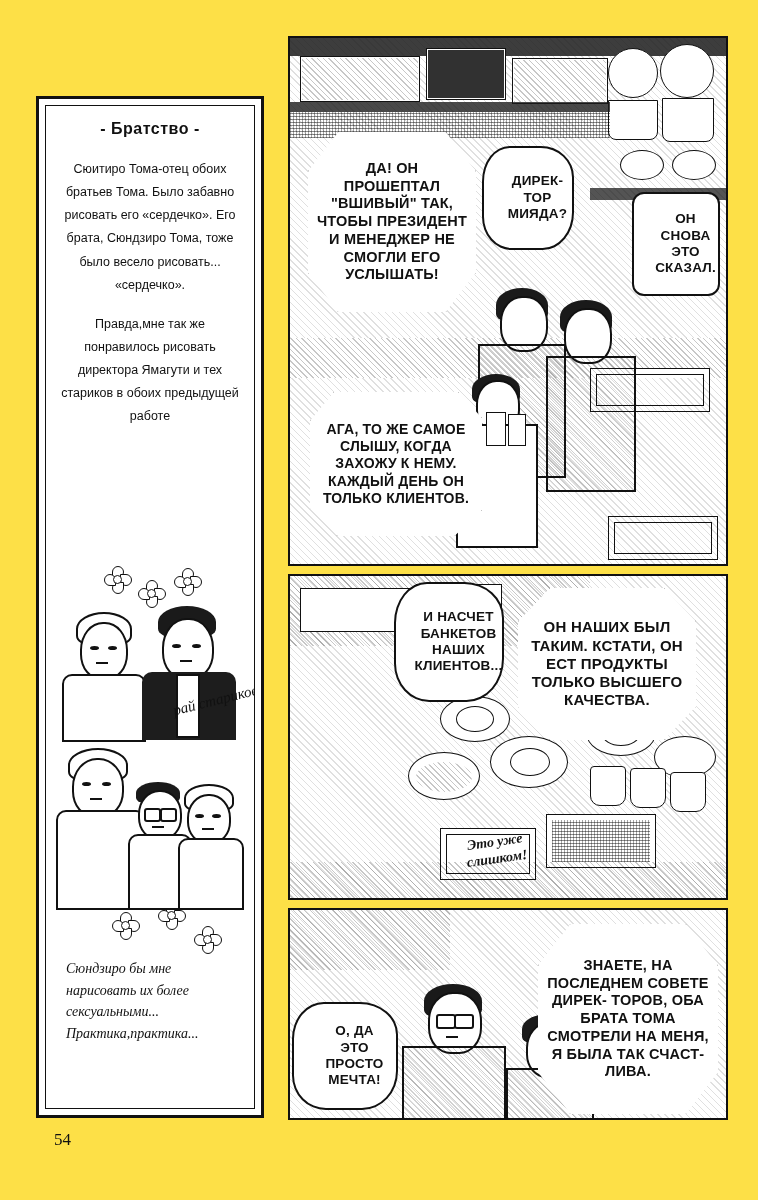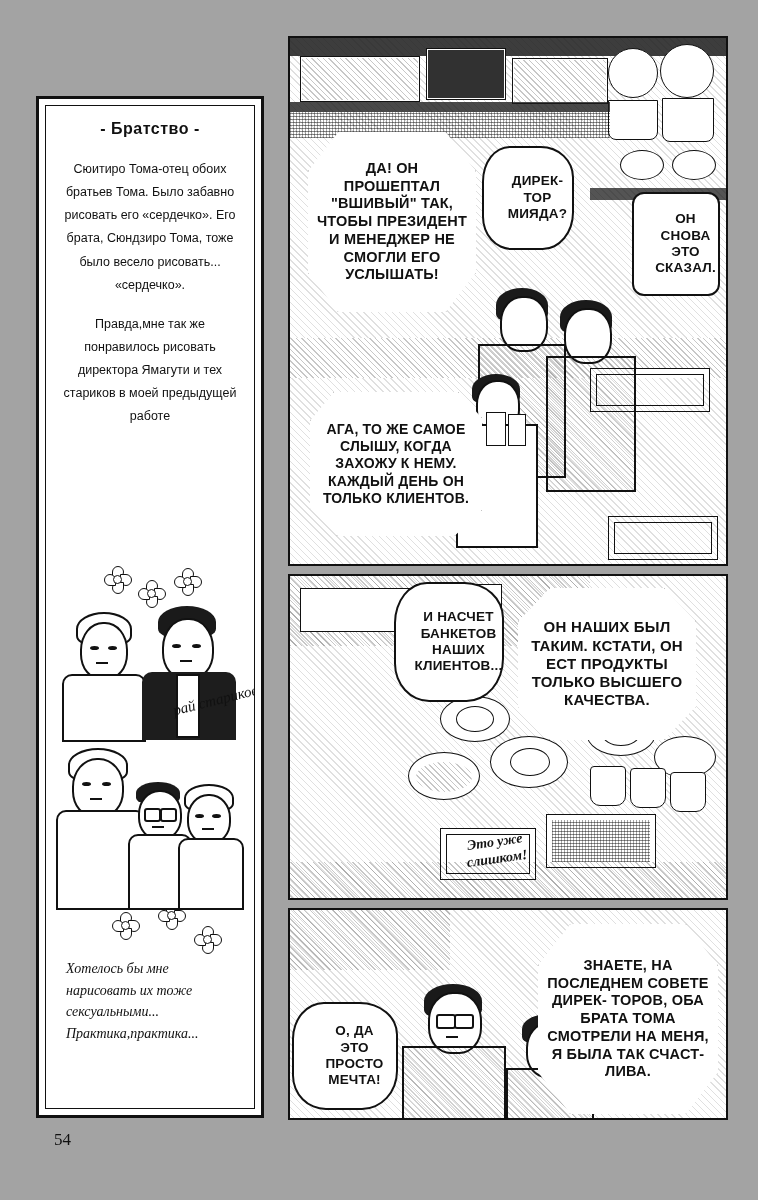--- a/index.html
+++ b/index.html
@@ -12,21 +12,21 @@
     height: 1200px;
     position: relative;
     font-family: "Liberation Sans", sans-serif;
     overflow: hidden;
   }
 
   #page {
     position: absolute;
     left: 0; top: 0;
     width: 758px; height: 1200px;
-    background: #a3a3a3;
+    background: #fde047;
   }
 
   
   .sidenote {
     position: absolute;
     left: 36px;
     top: 96px;
     width: 228px;
     height: 1022px;
     border: 3px solid #111;
@@ -279,21 +279,21 @@
 </style>
 </head>
 <body>
 
 <div id="page">
 
   <div class="sidenote">
     <div class="sidenote-inner">
       <div class="sidenote-title">- Братство -</div>
       <p class="sidenote-para">Сюитиро Тома-отец обоих братьев Тома. Было забавно рисовать его «сердечко». Его брата, Сюндзиро Тома, тоже было весело рисовать... «сердечко».</p>
-      <p class="sidenote-para">Правда,мне так же понравилось рисовать директора Ямагути и тех стариков в моей предыдущей работе</p>
+      <p class="sidenote-para">Правда,мне так же понравилось рисовать директора Ямагути и тех стариков в обоих предыдущей работе</p>
 
       <div class="flower" style="left:58px; top:460px;">
         <span class="p1"></span>
           <span class="p2"></span>
           <span class="p3"></span>
           <span class="p4"></span>
           <span class="c"></span>
       </div>
       <div class="flower" style="left:92px; top:474px;">
         <span class="p1"></span>
@@ -365,21 +365,21 @@
         <div class="hair-light" style="left:130px; top:178px; width:46px; height:24px;"></div>
         <div class="face" style="left:133px; top:188px; width:40px; height:46px;"></div>
         <div class="eye" style="left:141px; top:208px;"></div>
         <div class="eye" style="left:158px; top:208px;"></div>
         <div class="mouth" style="left:148px; top:222px;"></div>
         <div class="body-shape" style="left:124px; top:232px; width:62px; height:68px;"></div>
 
         <div class="sketch-label" style="left:118px; top:86px;">рай стариков</div>
       </div>
 
-      <p class="sidenote-hand" style="position:absolute; left:14px; top:852px; width:176px;">Хотелось бы мне нарисовать их тоже сексуальными... Практика,практика...</p>
+      <p class="sidenote-hand" style="position:absolute; left:14px; top:852px; width:176px;">Сюндзиро бы мне нарисовать их более сексуальными... Практика,практика...</p>
     </div>
   </div>
 
   <div class="page-number">54</div>
 
   <div class="panel" style="left:288px; top:36px; width:440px; height:530px;">
     <div class="panel-art">
 
       <div class="tex-light" style="left:0; top:0; width:440px; height:300px;"></div>
       <div class="solid-dark" style="left:0; top:0; width:440px; height:18px; opacity:0.85;"></div>

